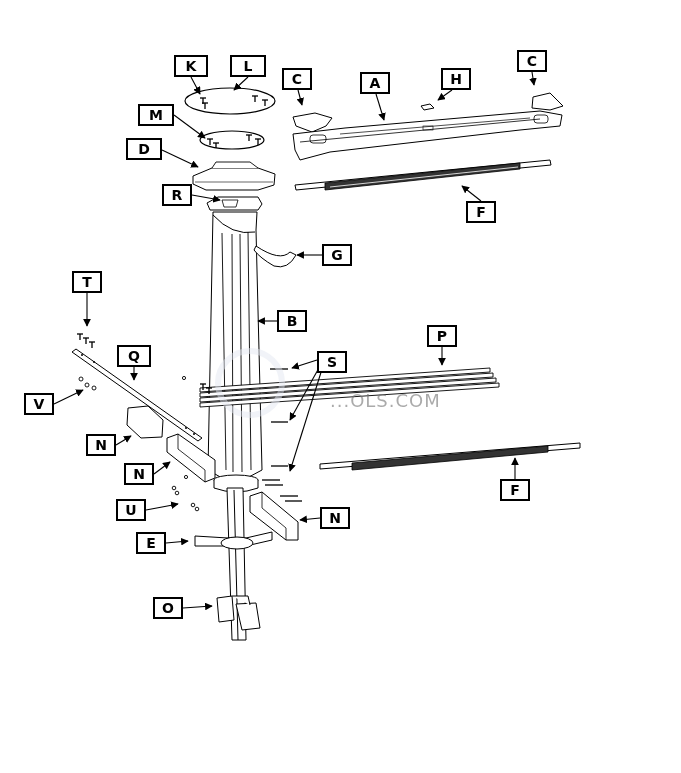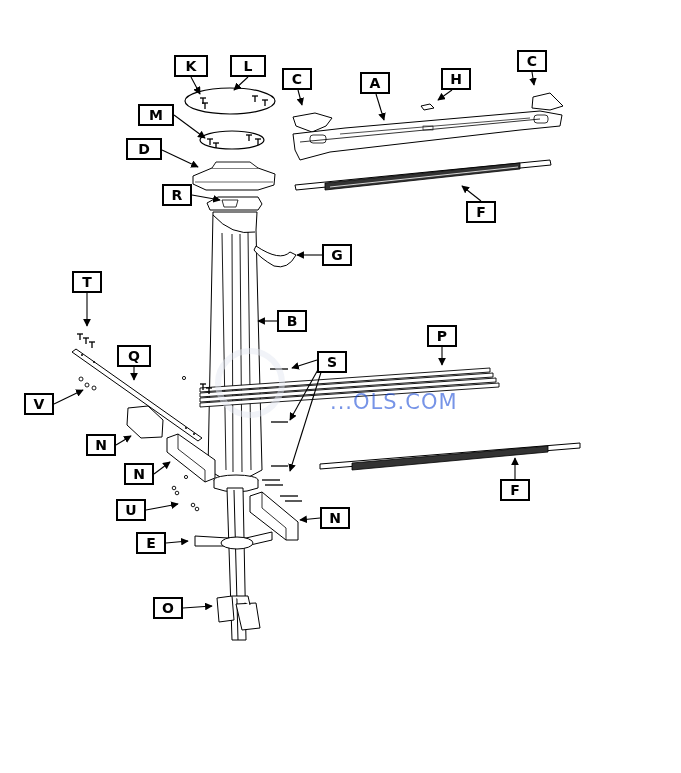--- a/index.html
+++ b/index.html
@@ -3,22 +3,22 @@
 <meta charset="utf-8">
 <style>
   html, body { margin: 0; padding: 0; background: #ffffff; }
   body { width: 681px; height: 773px; position: relative; overflow: hidden;
          font-family: "DejaVu Sans", sans-serif; }
   #diagram { position: absolute; left: 0; top: 0; width: 681px; height: 773px; }
   .label-box { position: absolute; box-sizing: border-box; border: 2px solid #000;
                background: #fff; display: flex; align-items: center; justify-content: center;
                font-family: "DejaVu Sans", sans-serif; font-weight: 900; font-size: 14px;
                color: #000; cursor: pointer; }
-  .watermark { position: absolute; font-family: "DejaVu Sans", sans-serif; font-size: 21px;
-               color: #1d4ed8; letter-spacing: 1px; opacity: 0.6; }
+  .watermark { position: absolute; font-family: "DejaVu Sans", sans-serif; font-size: 18px;
+               color: #737373; letter-spacing: 1px; opacity: 0.6; }
   .wm-logo { position: absolute; width: 70px; height: 70px; border-radius: 50%;
              border: 6px solid #e3e8f2; box-sizing: border-box; opacity: 0.5; }
 </style>
 </head>
 <body>
 
 <svg id="diagram" viewBox="0 0 681 773" xmlns="http://www.w3.org/2000/svg">
   <defs>
     <marker id="arr" viewBox="0 0 10 10" refX="9" refY="5" markerWidth="7" markerHeight="7" orient="auto">
       <path d="M0,0 L10,5 L0,10 z" fill="#000"></path>

